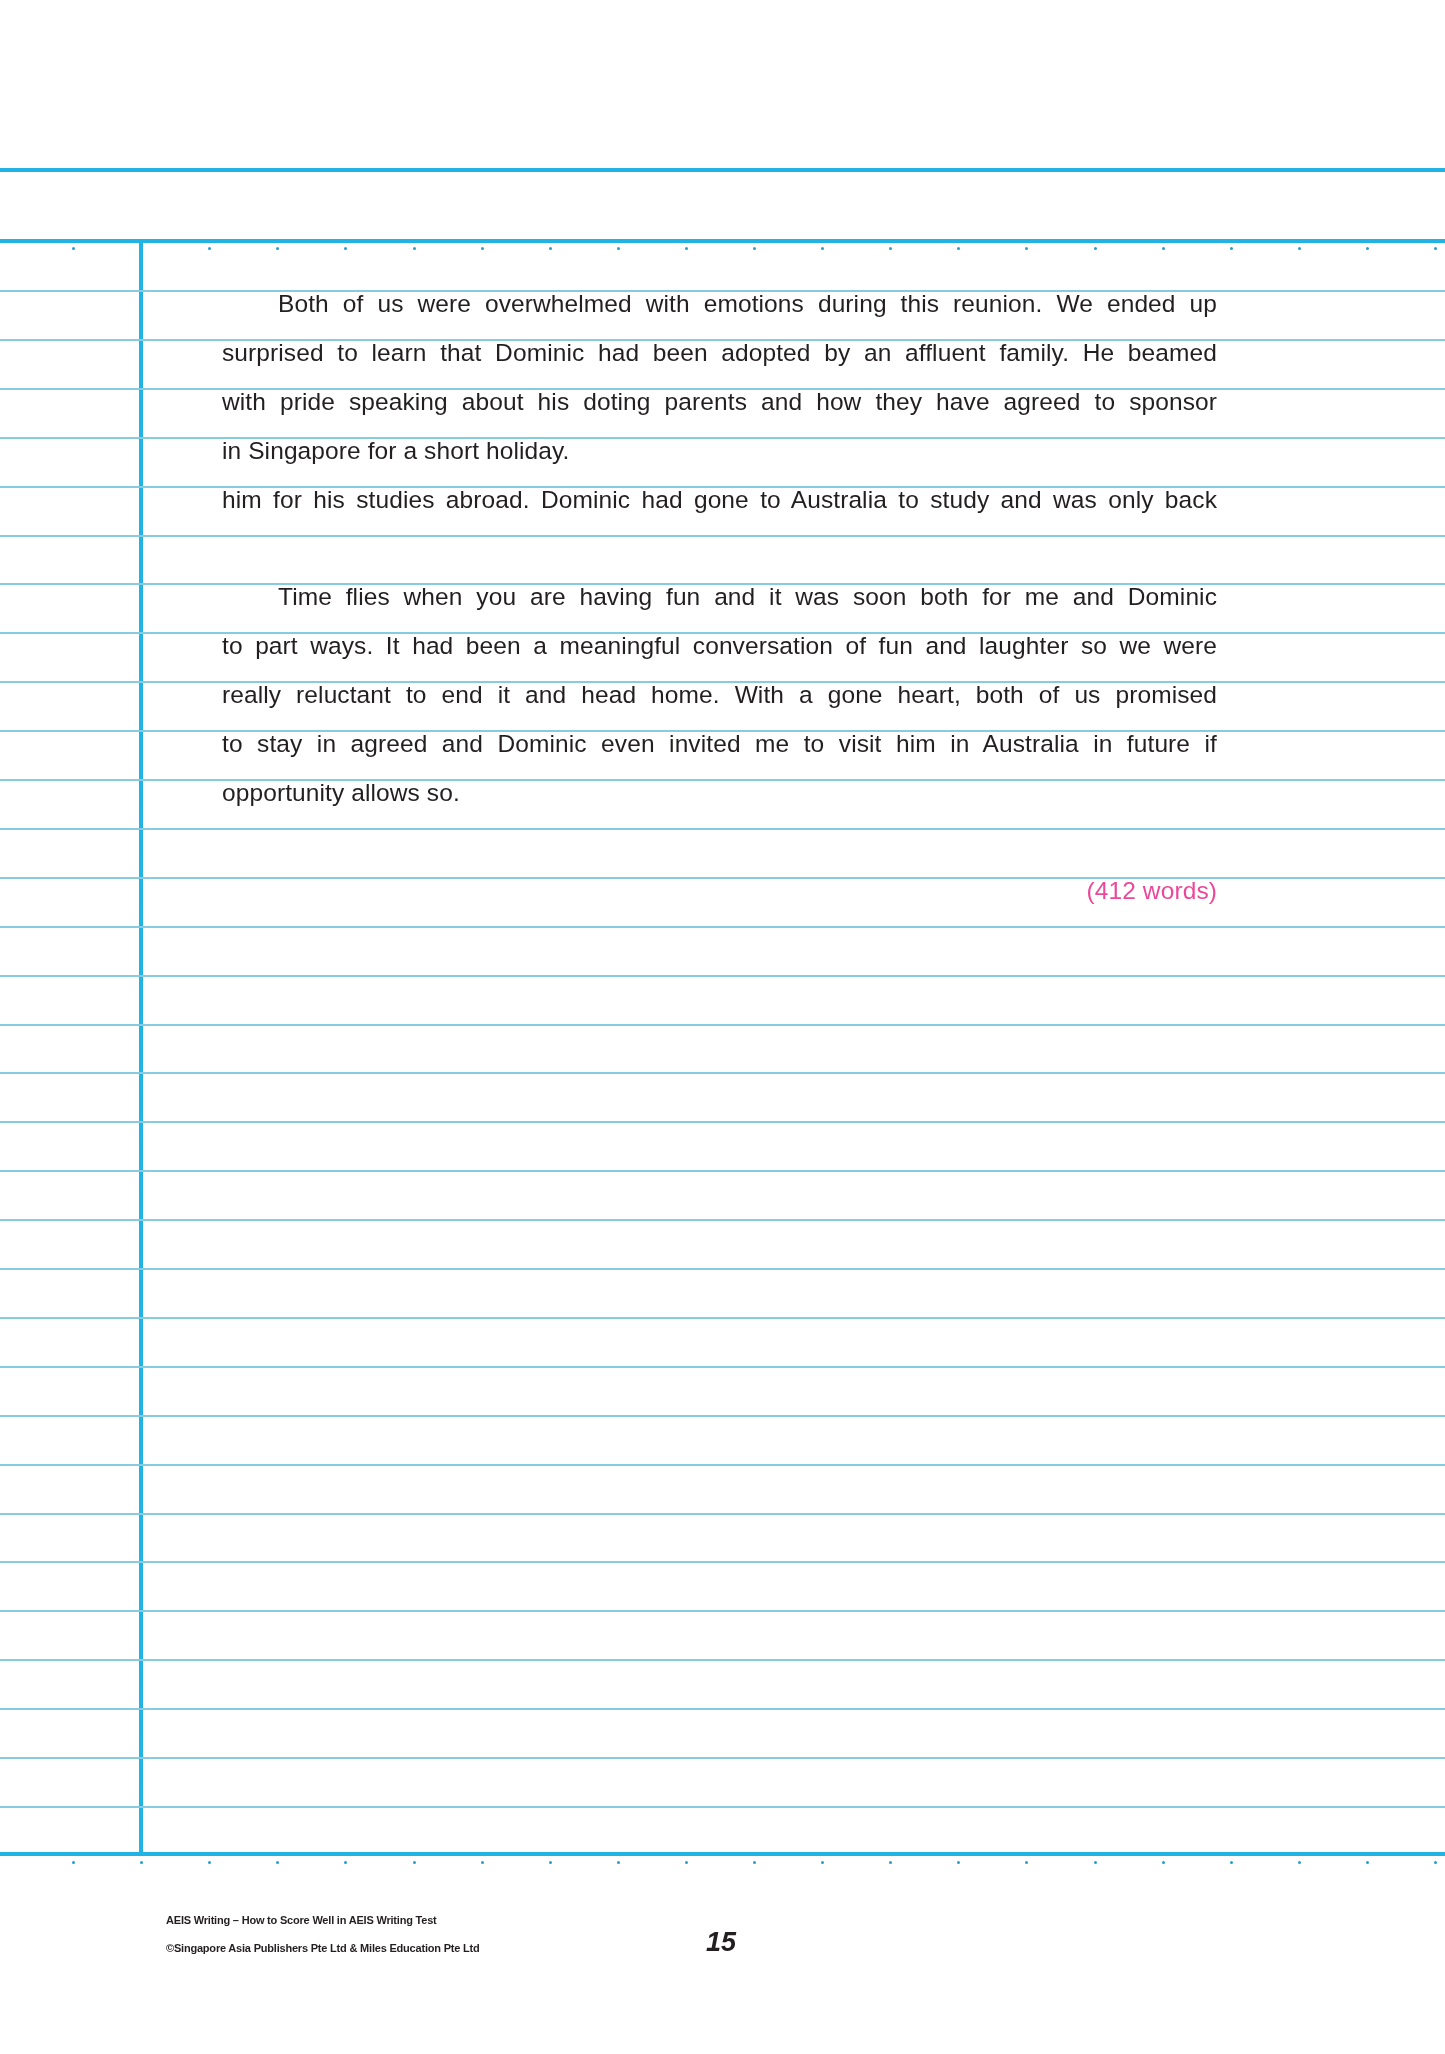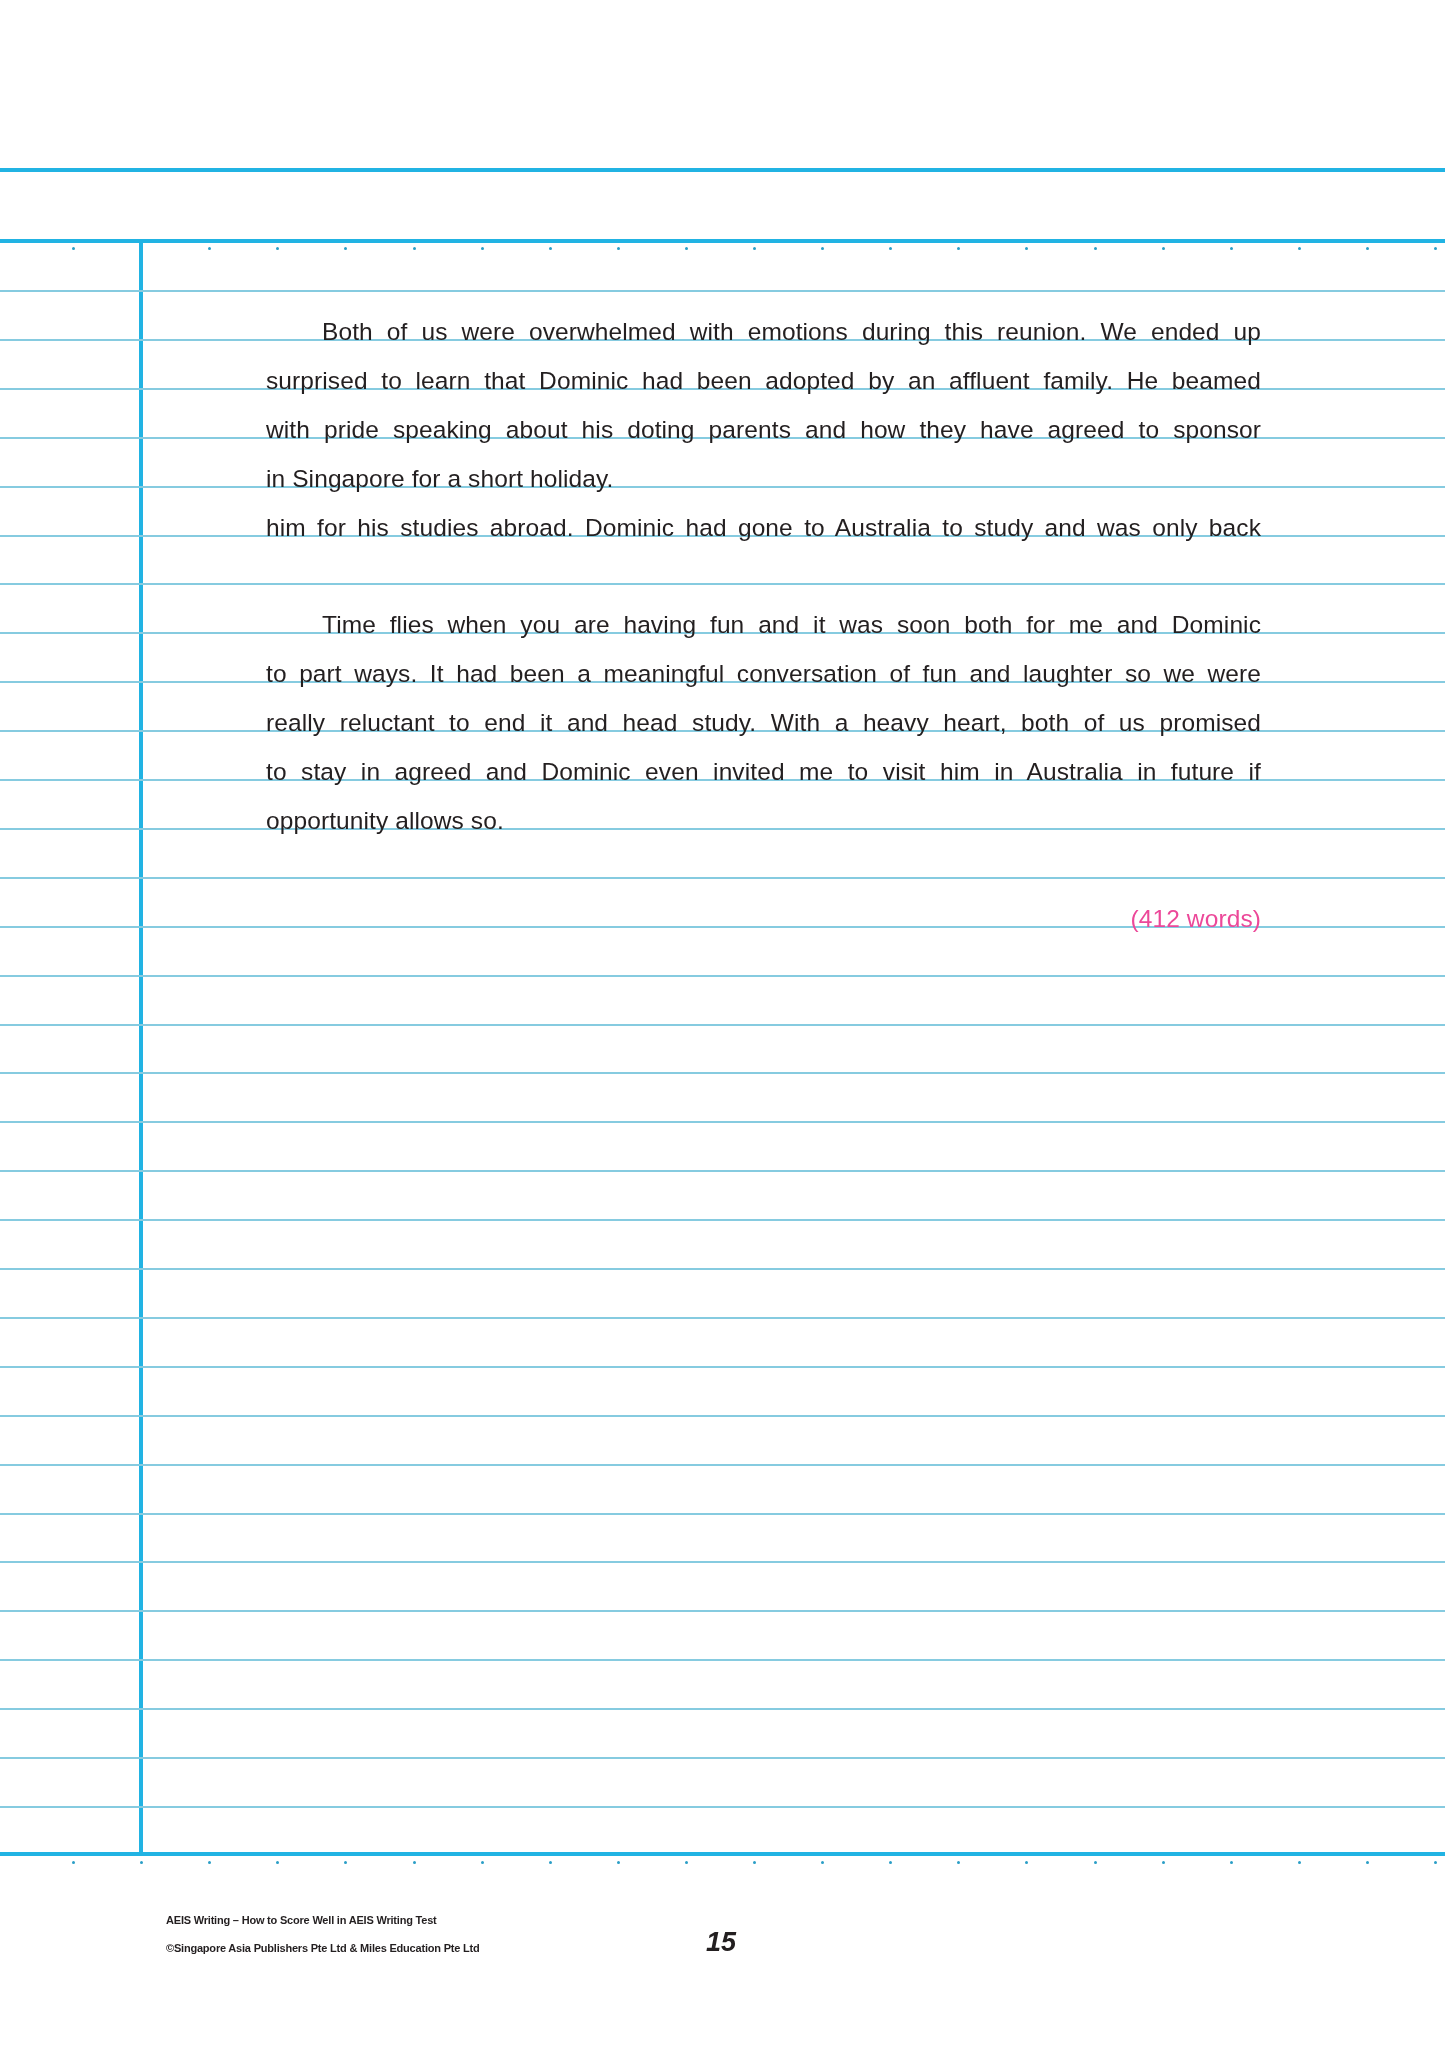--- a/index.html
+++ b/index.html
@@ -20,21 +20,21 @@
     }
     .ruled-line {
       position: absolute; left: 0; width: 1445px; height: 2px;
       background: #86cbe0;
     }
     .dot {
       position: absolute; width: 3px; height: 3px; border-radius: 50%;
       background: #2a9ec6;
     }
     .text-col {
-      position: absolute; left: 222px; width: 995px; top: 306px; margin-left: 44px;
+      position: absolute; left: 222px; width: 995px; top: 278px;
     }
     .text-line {
       height: 48.9px; line-height: 49px; font-size: 24.5px;
       text-align: justify; text-align-last: justify; white-space: nowrap;
       overflow: visible; padding-top: 1px; box-sizing: border-box;
       letter-spacing: 0.1px;
     }
     .text-line.last { text-align-last: left; }
     .text-line.indent { padding-left: 56px; }
     .text-line.blank { }
@@ -138,21 +138,21 @@
 
 <div class="text-col">
   <div class="text-line indent">Both of us were overwhelmed with emotions during this reunion. We ended up</div>
   <div class="text-line">surprised to learn that Dominic had been adopted by an affluent family. He beamed</div>
   <div class="text-line">with pride speaking about his doting parents and how they have agreed to sponsor</div>
   <div class="text-line last">in Singapore for a short holiday.</div>
   <div class="text-line">him for his studies abroad. Dominic had gone to Australia to study and was only back</div>
   <div class="text-line blank"></div>
   <div class="text-line indent">Time flies when you are having fun and it was soon both for me and Dominic</div>
   <div class="text-line">to part ways. It had been a meaningful conversation of fun and laughter so we were</div>
-  <div class="text-line">really reluctant to end it and head study. With a heavy heart, both of us promised</div>
+  <div class="text-line">really reluctant to end it and head home. With a gone heart, both of us promised</div>
   <div class="text-line">to stay in agreed and Dominic even invited me to visit him in Australia in future if</div>
   <div class="text-line last">opportunity allows so.</div>
   <div class="text-line blank"></div>
   <div class="text-line word-count">(412 words)</div>
 </div>
 
 <div class="footer">
   <div>AEIS Writing – How to Score Well in AEIS Writing Test</div>
   <div>©Singapore Asia Publishers Pte Ltd &amp; Miles Education Pte Ltd</div>
 </div>

